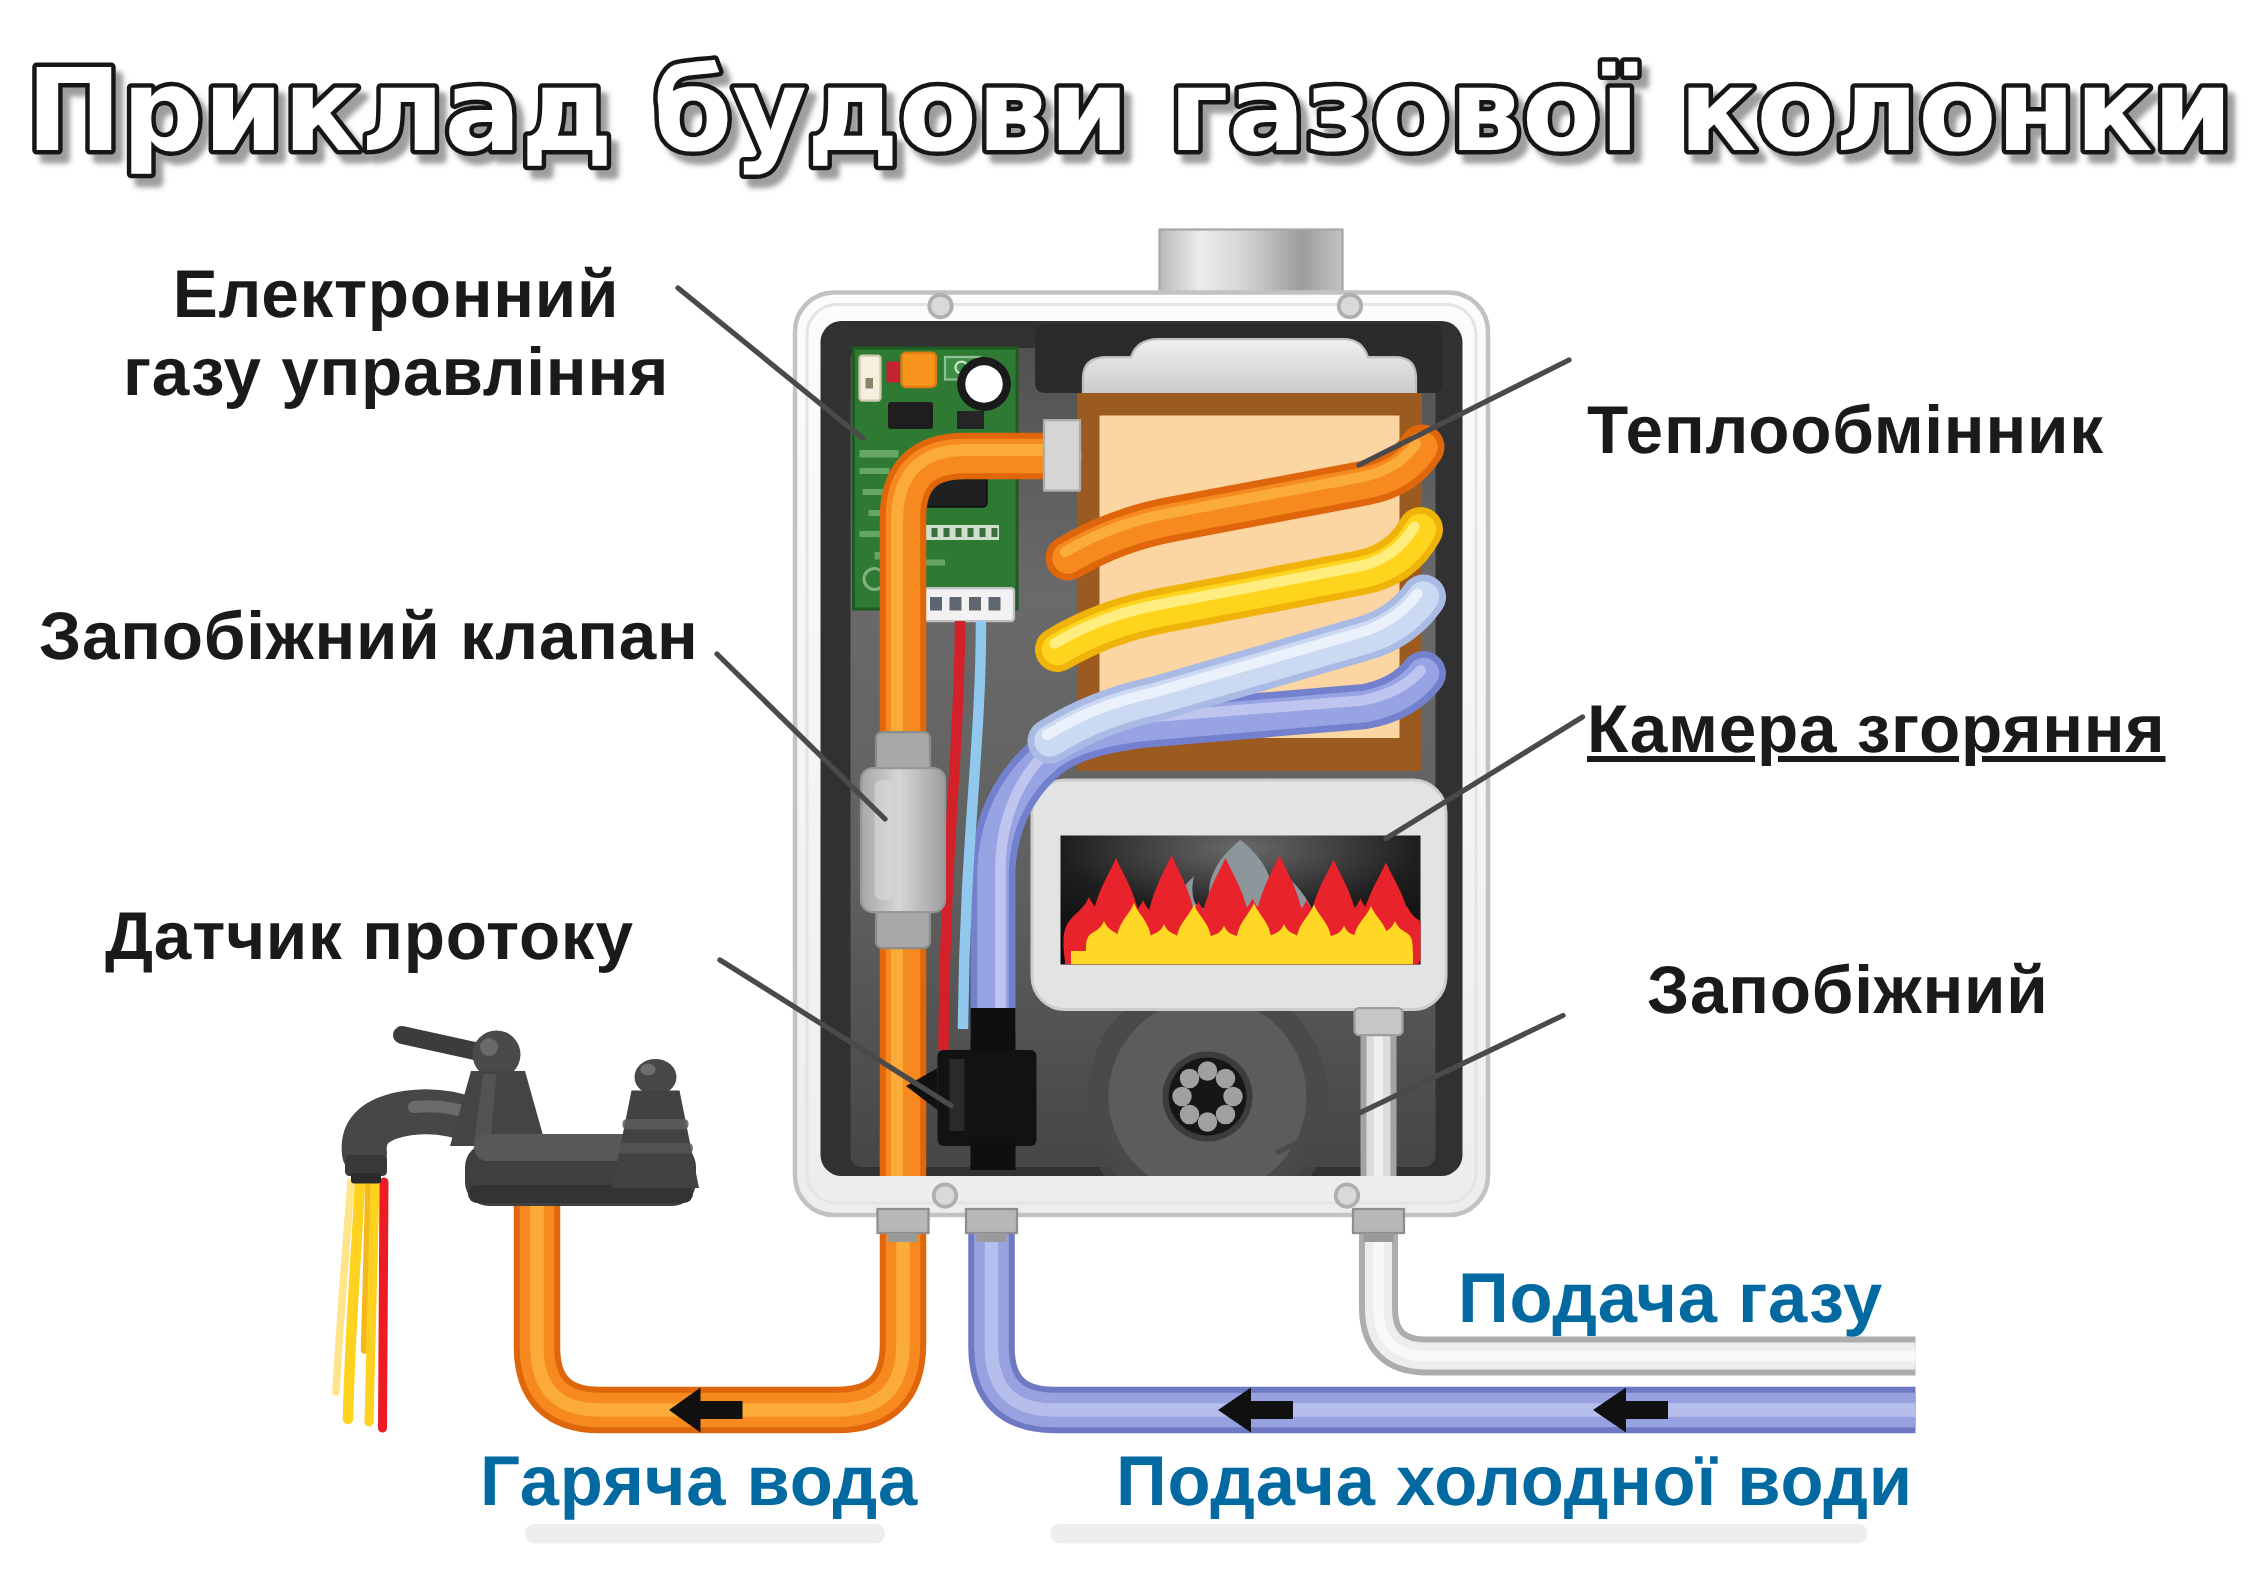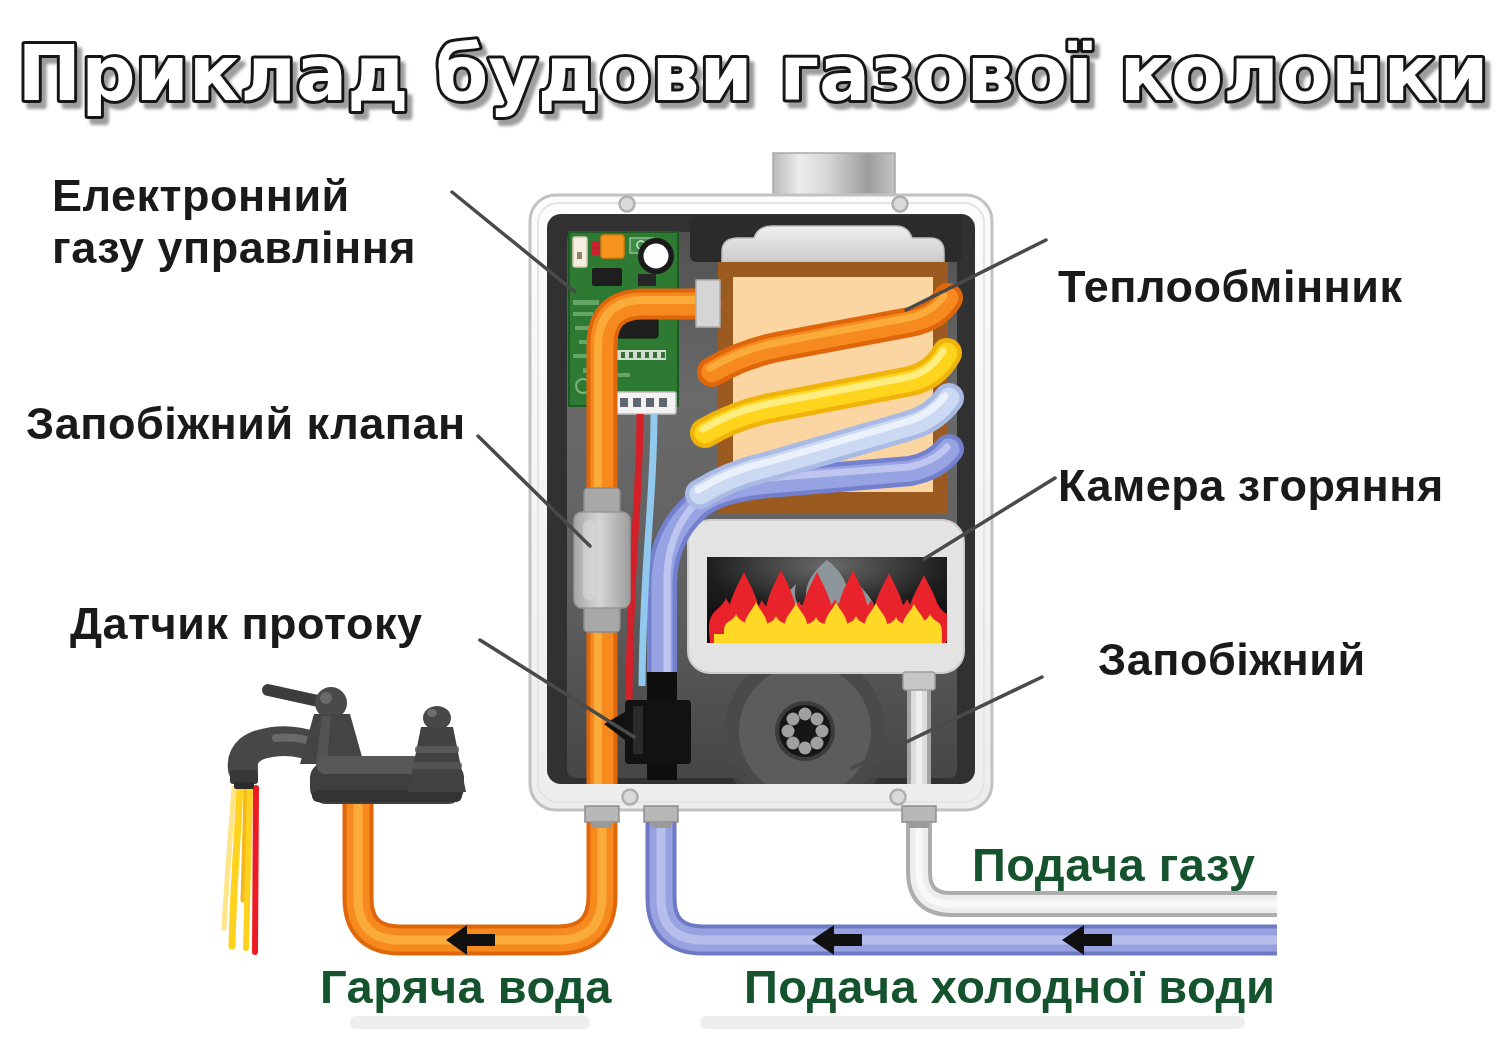--- a/index.html
+++ b/index.html
@@ -1,22 +1,22 @@
 <!DOCTYPE html>
 <html><head>
 <meta charset="utf-8">
 <style>
   html,body{margin:0;padding:0;background:#ffffff;}
   #stage{position:relative;width:1506px;height:1047px;background:#ffffff;overflow:hidden;
          font-family:"Liberation Sans",sans-serif;}
   #art{position:absolute;left:0;top:0;}
   .lbl{position:absolute;font-weight:bold;color:#1A1A1A;font-size:45px;letter-spacing:.5px;
        line-height:1.16;white-space:nowrap;}
-  .lbl-center{text-align:left;white-space:normal;}
-  .lbl-red{color:#14532d;font-size:47px;}
+  .lbl-center{text-align:center;white-space:normal;}
+  .lbl-red{color:#0369a1;font-size:47px;}
 </style>
 </head>
 <body>
 
 <div id="stage">
 
 <svg id="art" width="1506" height="1047" viewBox="0 0 1506 1047" xmlns="http://www.w3.org/2000/svg">
   <defs>
     <linearGradient id="chimGrad" x1="0" y1="0" x2="1" y2="0">
       <stop offset="0" stop-color="#B9B9B9"></stop>
@@ -317,19 +317,19 @@
   <text x="753" y="100" text-anchor="middle" font-family="DejaVu Sans, sans-serif" font-size="76" font-weight="bold" fill="#FFFFFF" stroke="#161616" stroke-width="6" stroke-linejoin="round" paint-order="stroke" filter="url(#titleShadow)">Приклад будови газової колонки</text>
 </svg>
 
 <div class="lbl lbl-center" style="left:52px;top:170px;width:424px;">
   <span style="display:block">Електронний</span>
   <span style="display:block">газу управління</span>
 </div>
 <div class="lbl" style="left:26px;top:398px;">Запобіжний клапан</div>
 <div class="lbl" style="left:70px;top:598px;">Датчик протоку</div>
 <div class="lbl" style="left:1058px;top:214px;margin-top:47px;">Теплообмінник</div>
-<div class="lbl" style="left:1058px;top:460px;">Камера згоряння</div>
+<div class="lbl" style="left:1058px;top:460px;text-decoration:underline;">Камера згоряння</div>
 <div class="lbl" style="left:1098px;top:634px;">Запобіжний</div>
 <div class="lbl lbl-red" style="left:972px;top:838px;">Подача газу</div>
 <div class="lbl lbl-red" style="left:320px;top:960px;">Гаряча вода</div>
 <div class="lbl lbl-red" style="left:744px;top:960px;">Подача холодної води</div>
 
 </div>
 
 </body></html>

